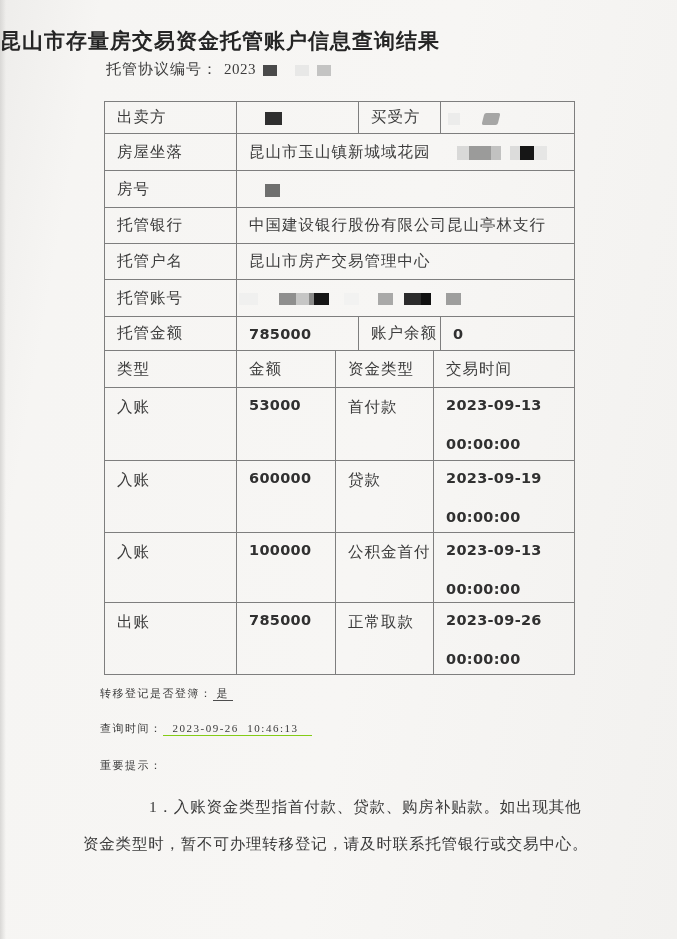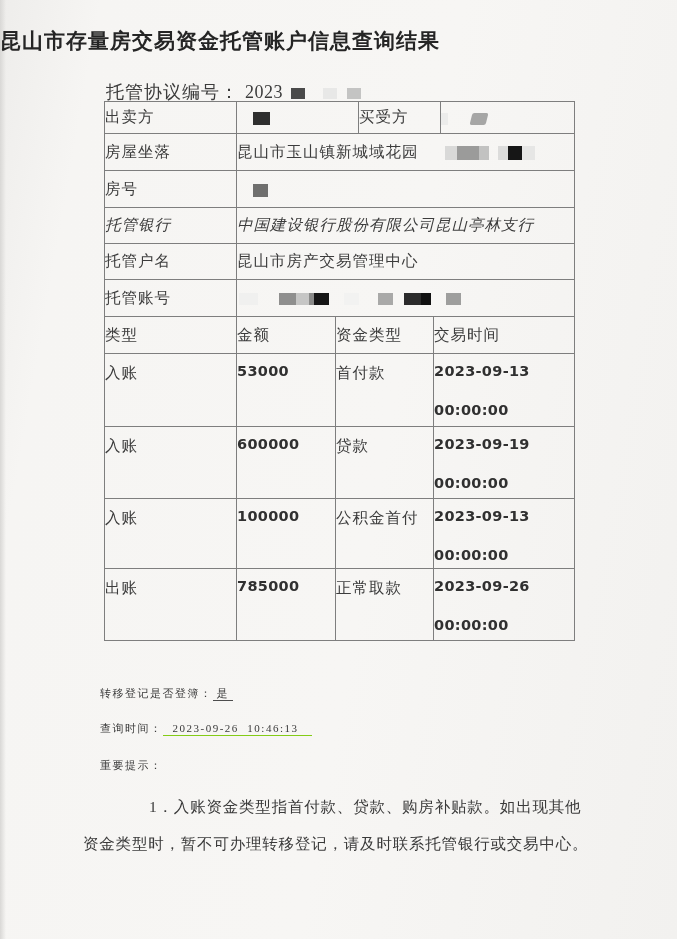--- a/index.html
+++ b/index.html
@@ -16,34 +16,34 @@
     position: absolute; left: 0; top: 0; width: 6px; height: 939px;
     background: linear-gradient(90deg, #d9d8d6, rgba(217,216,214,0));
   }
   .page-title {
     position: absolute; top: 27px; left: 0; width: 677px;
     text-align: left;
     font-family: "Liberation Sans", "DejaVu Sans", sans-serif;
     font-weight: bold; font-size: 21px; letter-spacing: 1px; color: #252525;
   }
   .agreement-line {
-    position: absolute; left: 106px; top: 80px;
-    font-size: 18px; letter-spacing: 1px; color: #3c3c3c;
+    position: absolute; left: 106px; top: 60px;
+    font-size: 15px; letter-spacing: 1px; color: #3c3c3c;
   }
   .agreement-line .num-serif { margin-left: 6px; letter-spacing: 0.5px; }
 
   
   .rb { display: inline-block; vertical-align: middle; height: 12px; }
 
   .doc-table { position: absolute; left: 104px; top: 101px; }
   table { border-collapse: collapse; table-layout: fixed; }
   td {
     border: 1px solid #7e7e7e;
     font-size: 15.5px; letter-spacing: 1px; color: #3c3c3c;
-    vertical-align: middle;
+    padding-left: 12px; vertical-align: middle;
     overflow: hidden; white-space: nowrap;
   }
   .t2 { margin-top: -1px; border-radius: 21px; }
   .num {
     font-family: "DejaVu Sans", "Liberation Sans", sans-serif;
     font-weight: 600; font-size: 14.5px; letter-spacing: 0.3px; color: #303030;
   }
   .t2 td.txcell { vertical-align: top; padding-top: 9px; }
   .t2 .timeline { margin-top: 23px; }
 
@@ -105,33 +105,39 @@
         <span class="rb" style="width:12px;height:14px;background:#d9d9d8;margin-left:22px;"></span><span class="rb" style="width:22px;height:14px;background:#9b9b9a;"></span><span class="rb" style="width:10px;height:14px;background:#c2c2c1;"></span>
         <span class="rb" style="width:10px;height:14px;background:#dcdcdb;margin-left:4px;"></span><span class="rb" style="width:14px;height:14px;background:#161616;"></span><span class="rb" style="width:13px;height:14px;background:#e6e6e5;"></span>
       </td>
     </tr>
     <tr style="height:37px;">
       <td>房号</td>
       <td colspan="3">
         <span class="rb" style="width:15px;height:13px;background:#6f6f6e;margin-left:16px;"></span>
       </td>
     </tr>
-    <tr style="height:36px;font-style:italic;">
+    <tr style="height:36px;">
       <td>托管银行</td>
       <td colspan="3">中国建设银行股份有限公司昆山亭林支行</td>
     </tr>
     <tr style="height:36px;">
       <td>托管户名</td>
       <td colspan="3">昆山市房产交易管理中心</td>
     </tr>
     <tr style="height:37px;">
       <td>托管账号</td>
       <td colspan="3" style="padding-left:0;">
         <span class="rb" style="width:19px;background:#f0f0ef;margin-left:2px;"></span><span class="rb" style="width:17px;background:#8f8f8e;margin-left:21px;"></span><span class="rb" style="width:13px;background:#c6c6c5;"></span><span class="rb" style="width:5px;background:#8a8a89;"></span><span class="rb" style="width:15px;background:#161616;"></span><span class="rb" style="width:15px;background:#f2f2f1;margin-left:15px;"></span><span class="rb" style="width:15px;background:#a9a9a8;margin-left:19px;"></span><span class="rb" style="width:17px;background:#2b2b2b;margin-left:11px;"></span><span class="rb" style="width:10px;background:#111111;"></span><span class="rb" style="width:15px;background:#9e9e9d;margin-left:15px;"></span>
       </td>
+    </tr>
+    <tr style="height:34px;">
+      <td>托管金额</td>
+      <td class="num">785000</td>
+      <td>账户余额</td>
+      <td class="num">0</td>
     </tr>
   </tbody>
     </table>
 
   <table class="t2">
     <colgroup>
         <col style="width:132px">
         <col style="width:99px">
         <col style="width:98px">
         <col style="width:141px">

